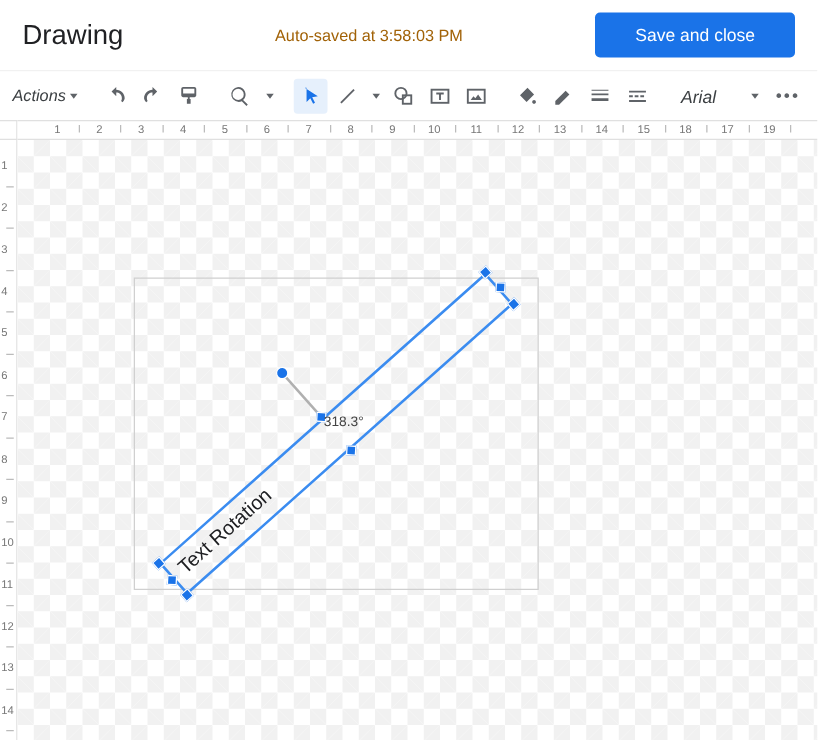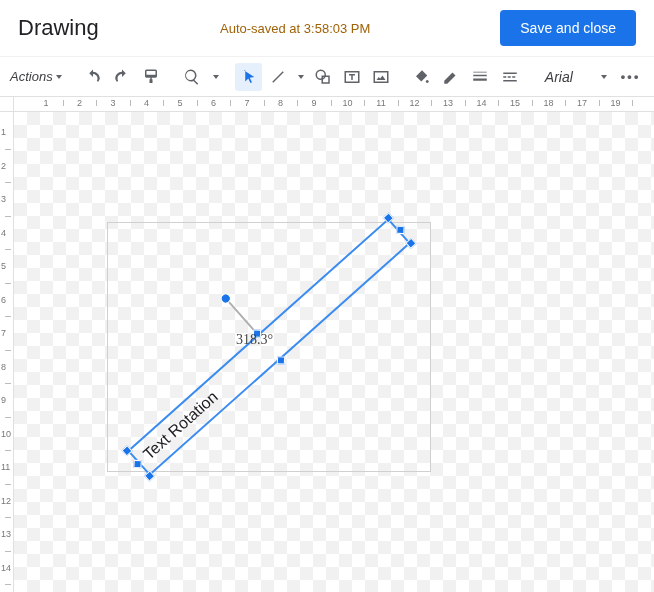--- a/index.html
+++ b/index.html
@@ -33,21 +33,21 @@
     left: 220px;
   }
   .save-btn {
     margin-left: auto;
     background: #1a73e8;
     color: #fff;
     border: none;
     border-radius: 4px;
     font-size: 14px;
     font-weight: 500;
-    padding: 10px 20px;
+    padding: 10px 32px;
     cursor: pointer;
   }
   
   .toolbar {
     display: flex;
     align-items: center;
     gap: 2px;
     padding: 4px 10px;
     height: 40px;
     border-top: 1px solid #f1f1f1;
@@ -197,26 +197,25 @@
     position:absolute;
     left:-5px; top:-70px;
     width:10px; height:10px;
     border-radius:50%;
     background:#1a73e8;
     border:1px solid #fff;
     cursor:grab;
   }
   .angle-label {
     position:absolute;
-    left: 222px; top: 220px;
-    font-size:14px;
+    left: 245px; top: 220px;
+    font-size:11px;
     color:#444;
     background:transparent;
     pointer-events:none;
-    font-family:Liberation Serif, serif;
   }
 </style>
 </head>
 <body>
 
 <div class="header">
   <div class="title">Drawing</div>
   <div class="autosave">Auto-saved at 3:58:03 PM</div>
   <button class="save-btn">Save and close</button>
 </div>

